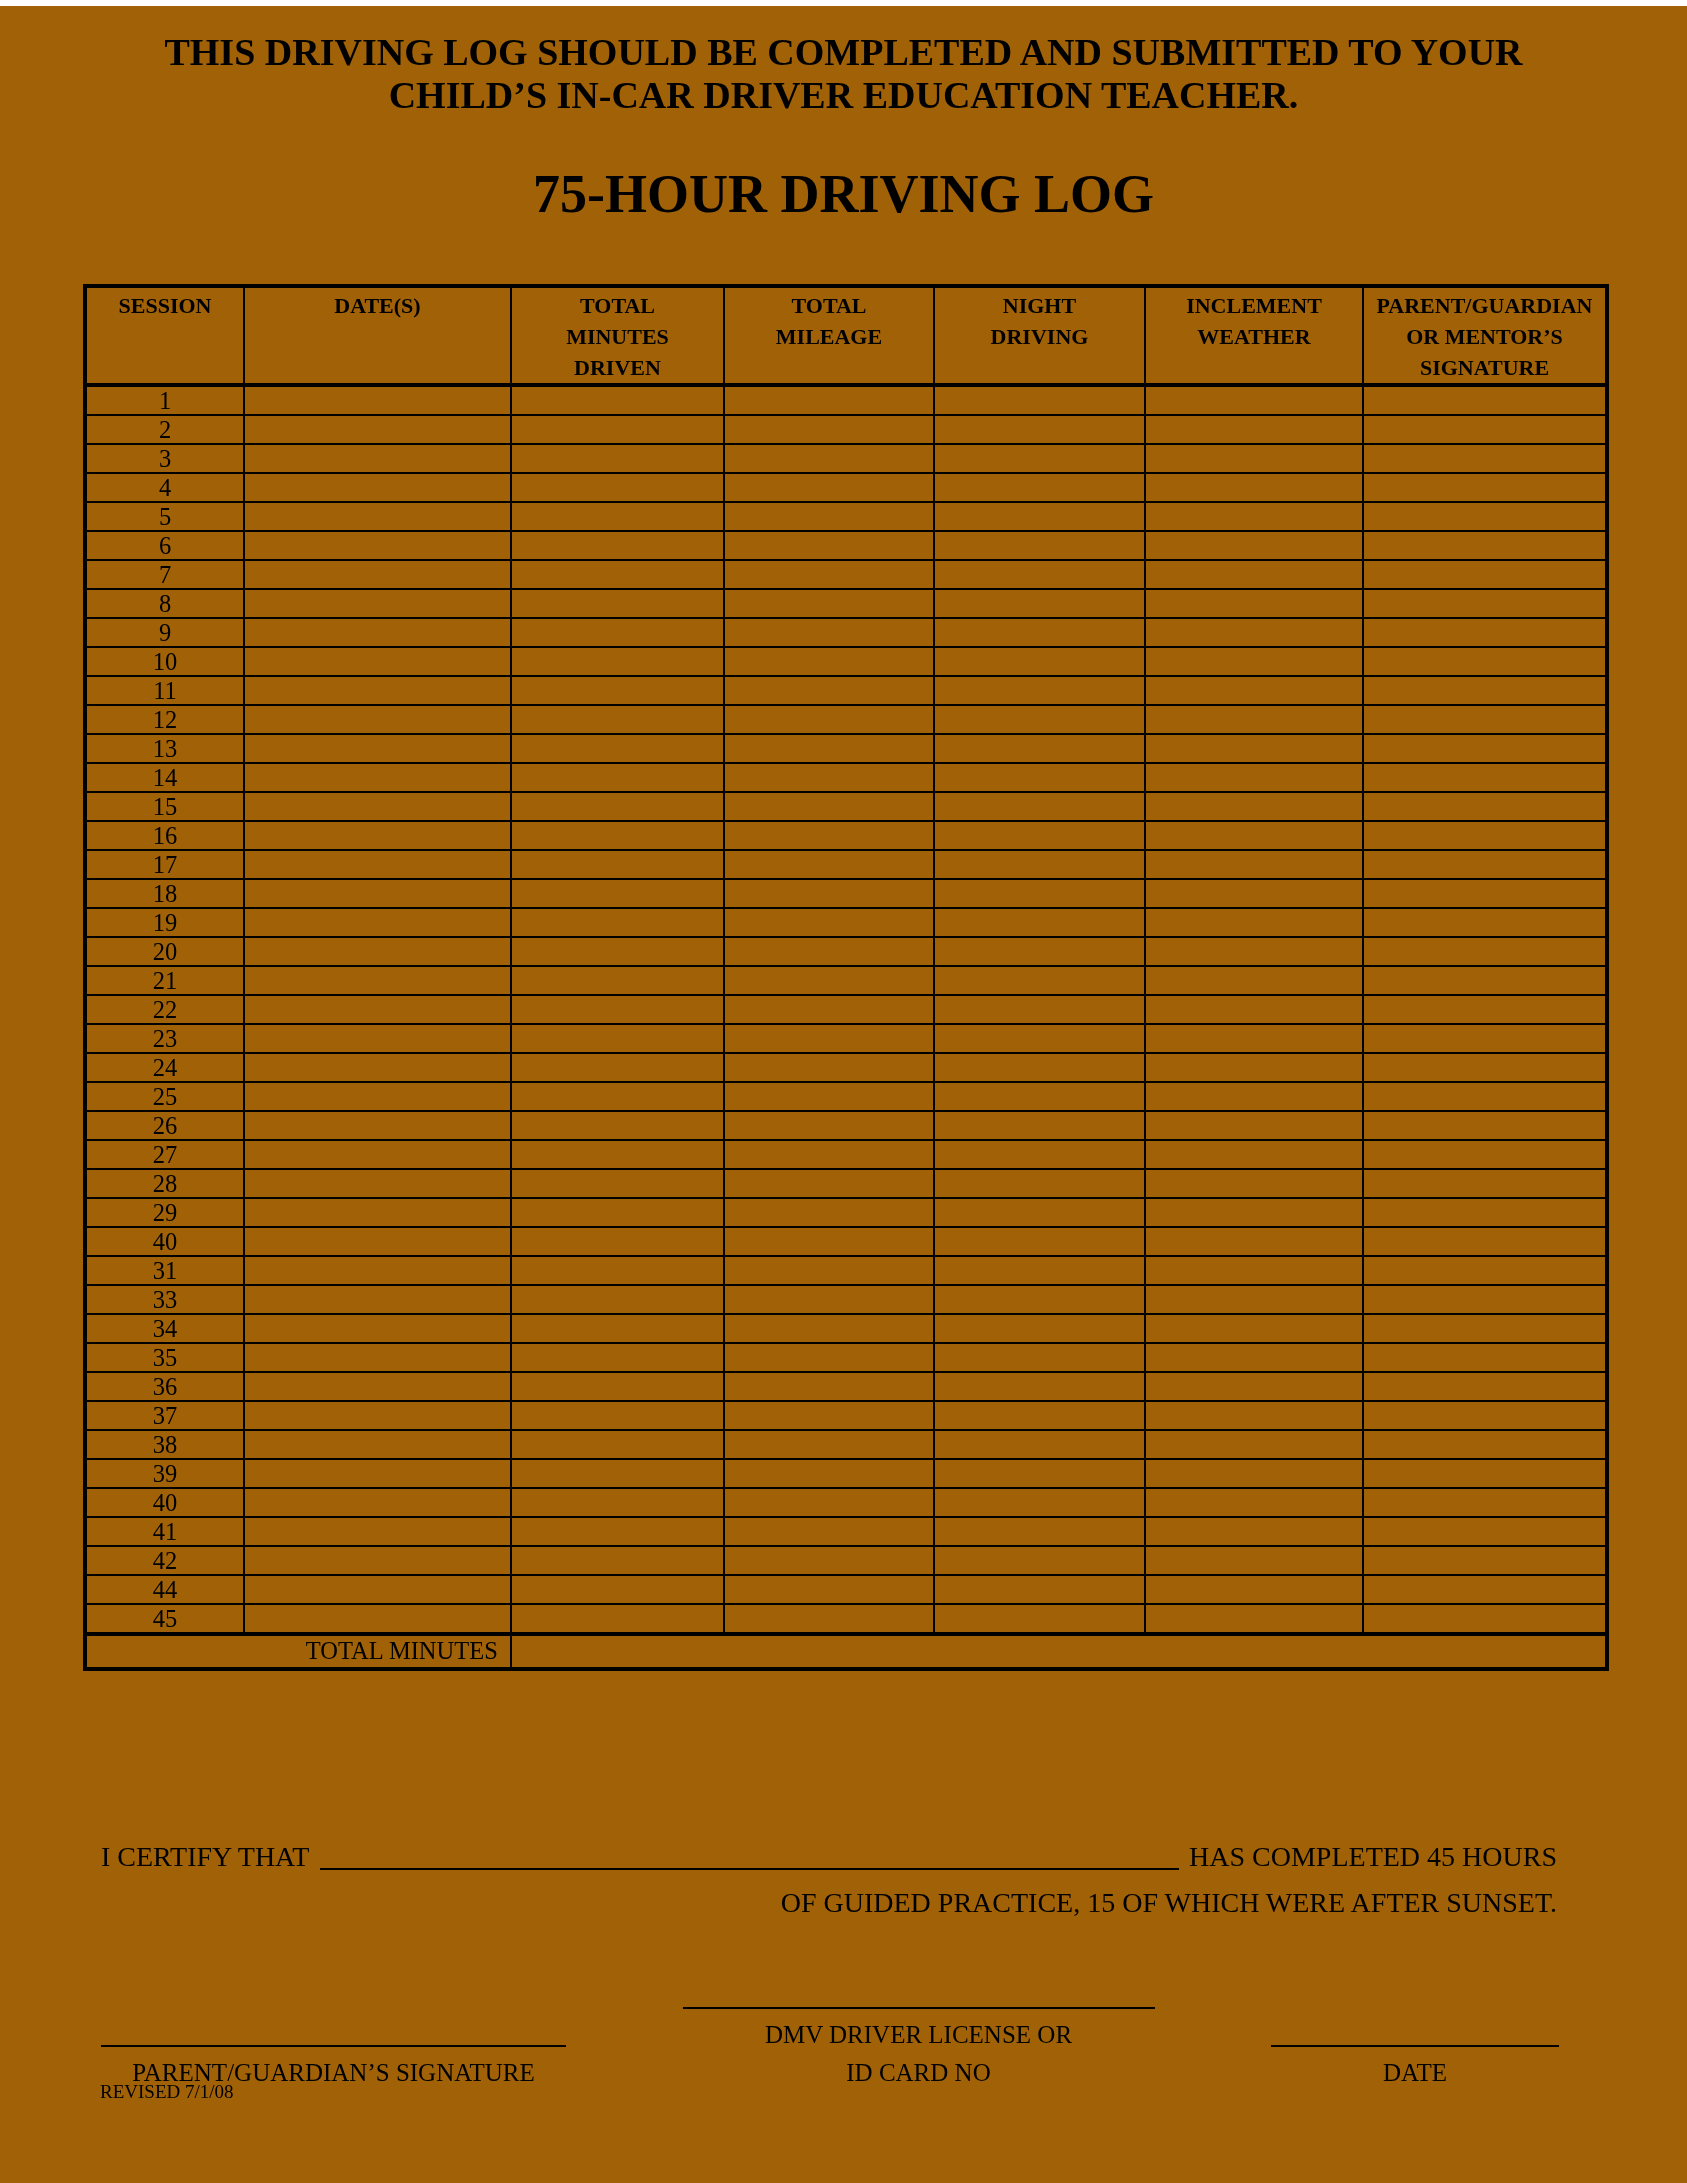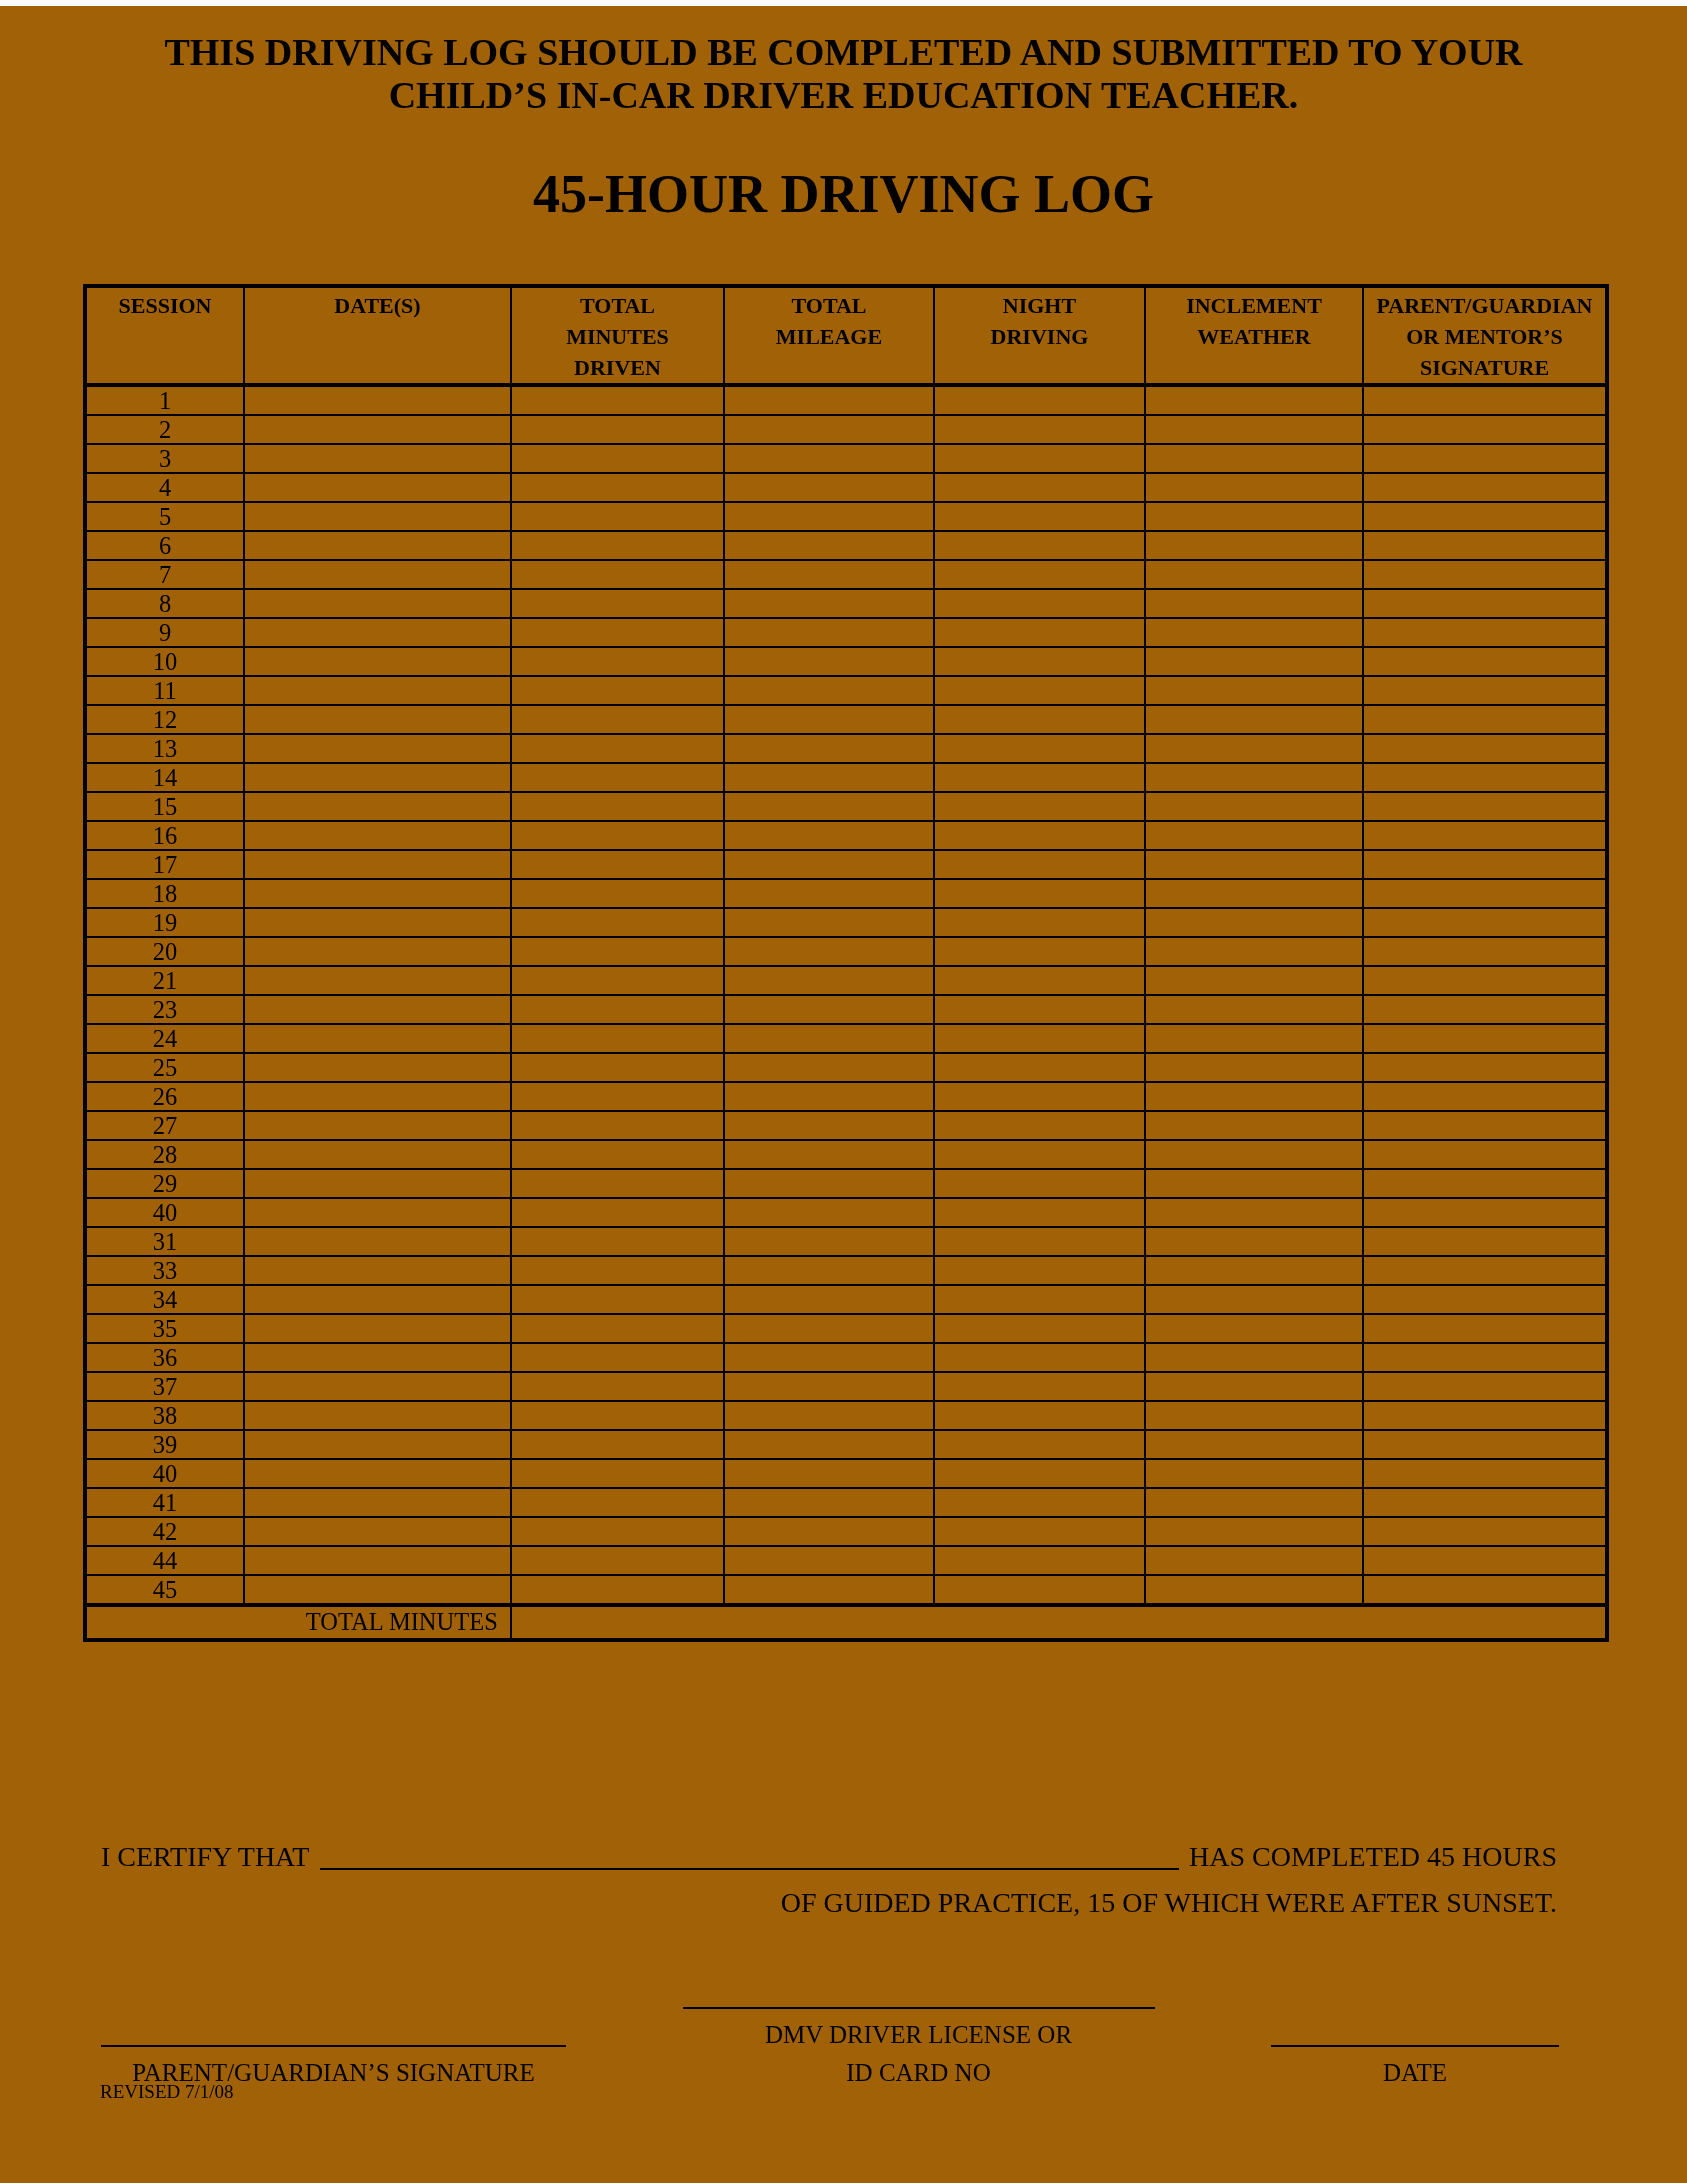--- a/index.html
+++ b/index.html
@@ -135,21 +135,21 @@
 </head>
 <body>
 
 <div class="page">
 
   <div class="heading">
     <div>THIS DRIVING LOG SHOULD BE COMPLETED AND SUBMITTED TO YOUR</div>
     <div>CHILD’S IN-CAR DRIVER EDUCATION TEACHER.</div>
   </div>
 
-  <h1 class="title">45-HOUR DRIVING LOG</h1>
+  <h1 class="title">75-HOUR DRIVING LOG</h1>
 
   <table class="log-table">
     <colgroup>
       <col class="col-session">
       <col class="col-dates">
       <col class="col-minutes">
       <col class="col-mileage">
       <col class="col-night">
       <col class="col-weather">
       <col class="col-signature">
@@ -370,20 +370,29 @@
         <tr>
           <td>21</td>
           <td></td>
           <td></td>
           <td></td>
           <td></td>
           <td></td>
           <td></td>
         </tr>
         <tr>
+          <td>22</td>
+          <td></td>
+          <td></td>
+          <td></td>
+          <td></td>
+          <td></td>
+          <td></td>
+        </tr>
+        <tr>
           <td>23</td>
           <td></td>
           <td></td>
           <td></td>
           <td></td>
           <td></td>
           <td></td>
         </tr>
         <tr>
           <td>24</td>

